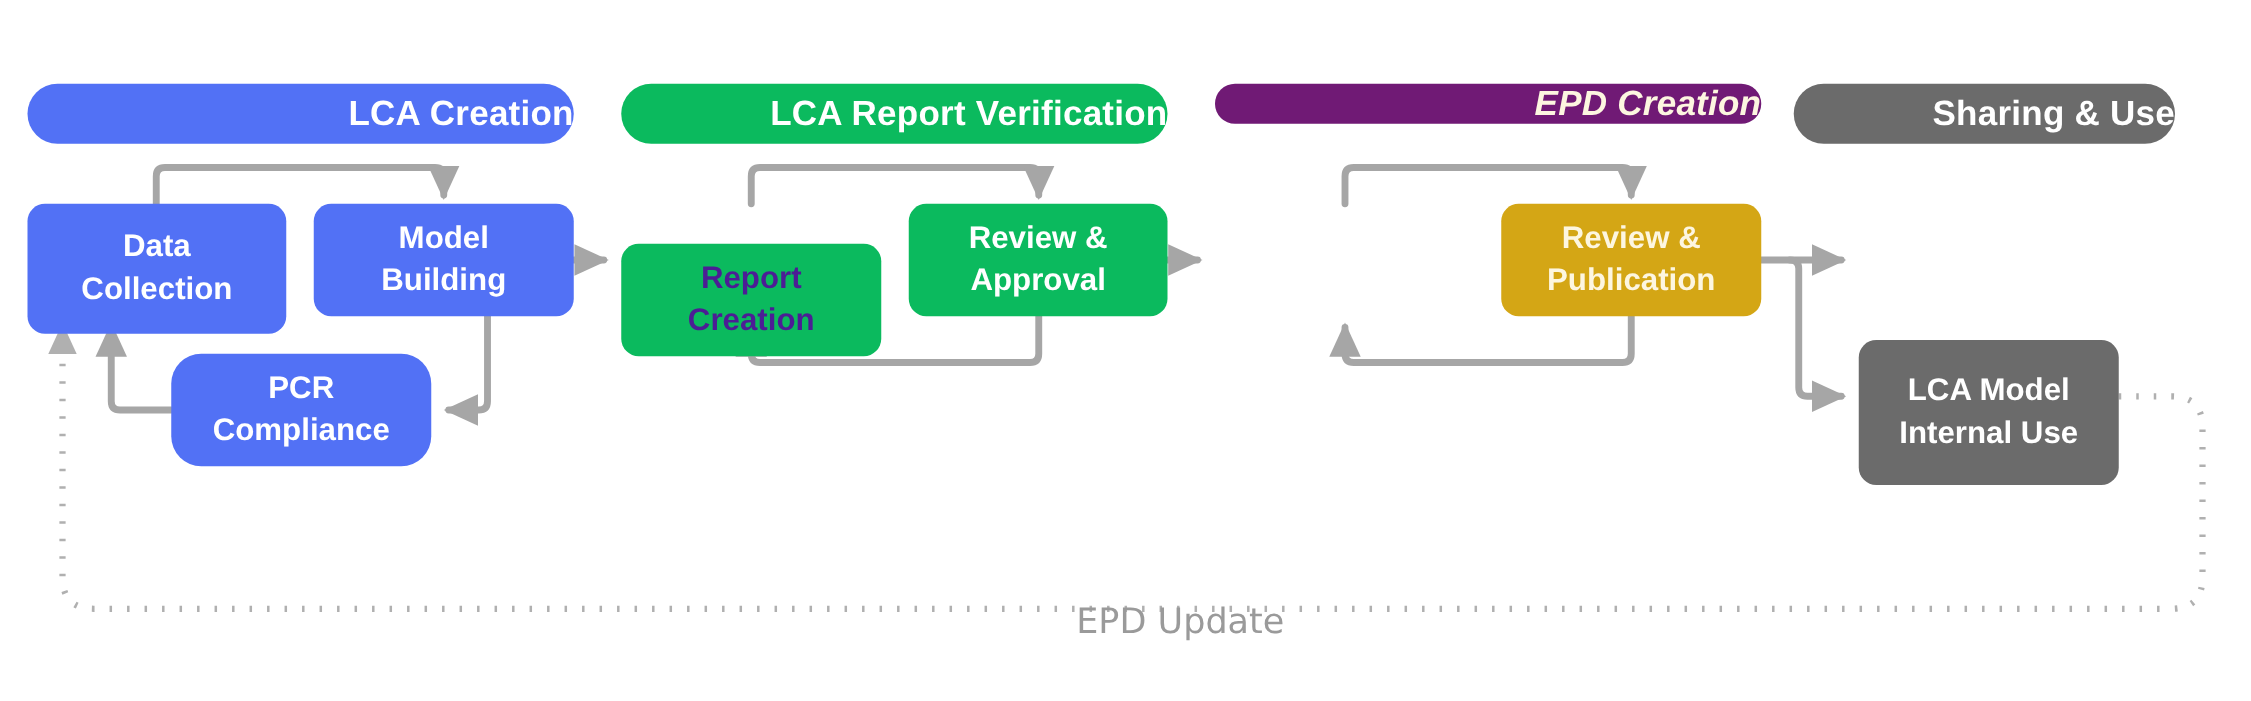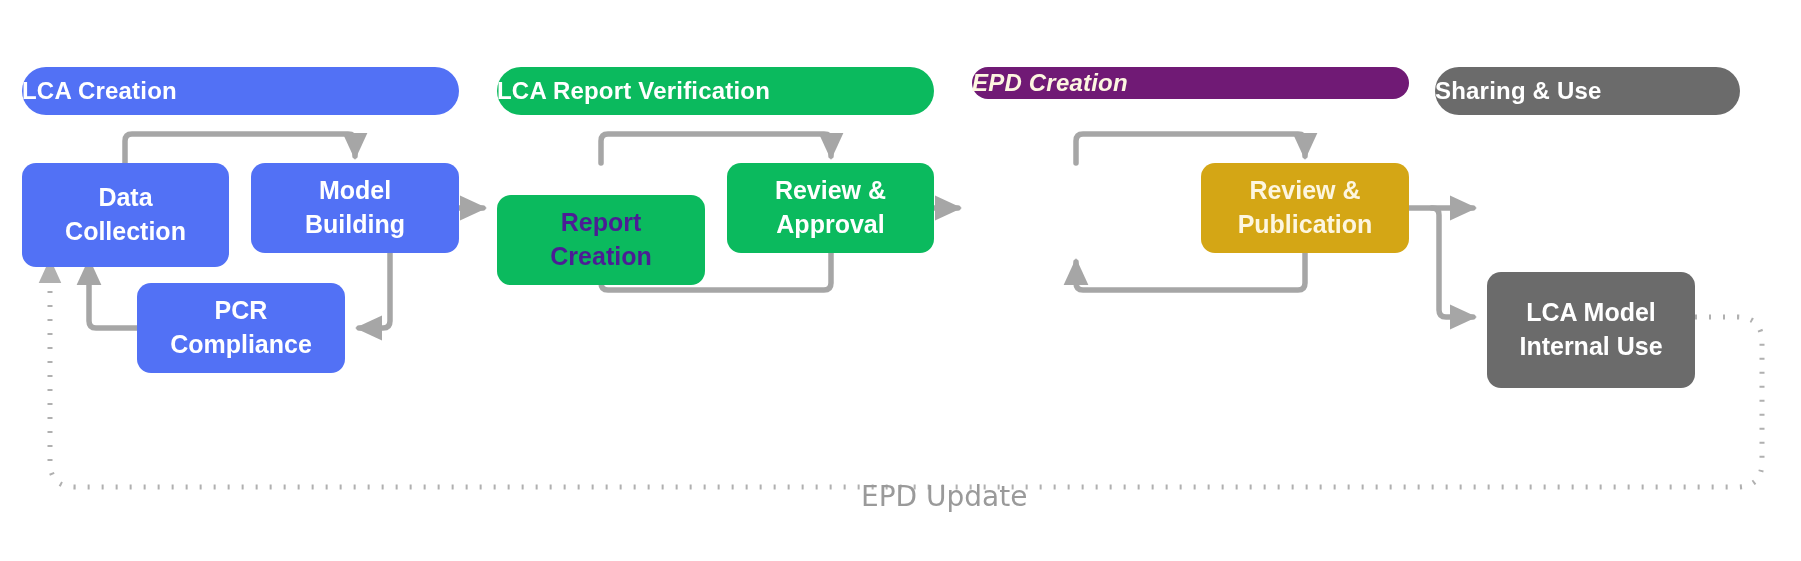--- a/index.html
+++ b/index.html
@@ -24,25 +24,25 @@
     top: 0;
     width: 1801px;
     height: 561px;
     pointer-events: none;
   }
 
   .phase-header {
     position: absolute;
     display: flex;
     align-items: center;
-    justify-content: flex-start;
+    justify-content: flex-end;
     border-radius: 24px;
     color: #ffffff;
     font-weight: bold;
-    font-size: 24px;
+    font-size: 28px;
     letter-spacing: 0.2px;
     box-sizing: border-box;
     text-align: center;
   }
 
   .node {
     position: absolute;
     display: flex;
     flex-direction: column;
     align-items: center;
@@ -132,21 +132,21 @@
   <div class="node" style="left:22px; top:163px; width:207px; height:104px; background:#5271f5; color:#ffffff;">
     <span class="ln">Data</span>
     <span class="ln">Collection</span>
   </div>
 
   <div class="node" style="left:251px; top:163px; width:208px; height:90px; background:#5271f5; color:#ffffff;">
     <span class="ln">Model</span>
     <span class="ln">Building</span>
   </div>
 
-  <div class="node" style="left:137px; top:283px; width:208px; height:90px; background:#5271f5; color:#ffffff;">
+  <div class="node" style="left:137px; top:283px; width:208px; height:90px; background:#5271f5; color:#ffffff;border-radius:24px;">
     <span class="ln">PCR</span>
     <span class="ln">Compliance</span>
   </div>
 
   <div class="node" style="left:497px; top:163px; width:208px; height:90px; background:#0bba5e; color:#4c1d95;margin-top:32px;">
     <span class="ln">Report</span>
     <span class="ln">Creation</span>
   </div>
 
   <div class="node" style="left:727px; top:163px; width:207px; height:90px; background:#0bba5e; color:#ffffff;">

